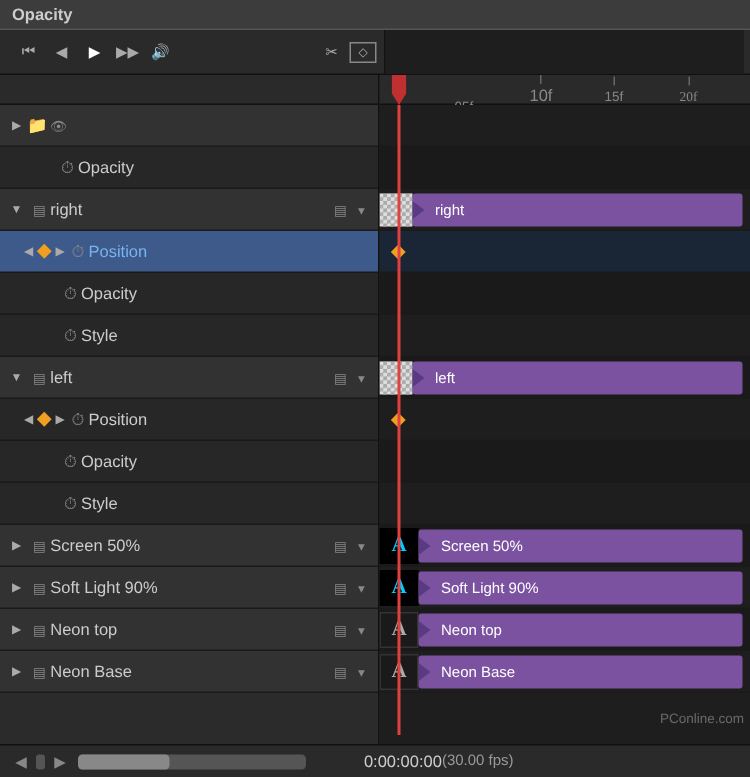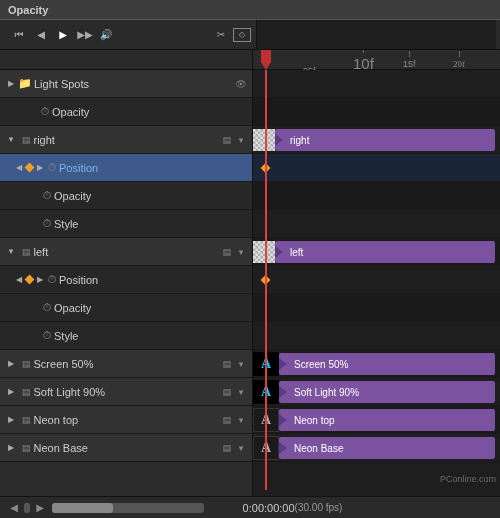--- a/index.html
+++ b/index.html
@@ -338,21 +338,20 @@
 
 <div class="main-container">
 
   <div class="layer-panel">
 
     <div class="left-ruler"></div>
 
     <div class="layer-row section-header" style="padding-left:4px;">
       <div class="layer-expand">▶</div>
       <div class="section-folder">📁</div>
-      <div class="layer-name" style="margin-left:2px;">Light Spots</div>
       <div class="layer-controls">
         <div class="layer-ctrl-btn">👁</div>
       </div>
     </div>
 
     <div class="layer-row sub-row">
       <div style="width:18px;"></div>
       <div class="layer-ctrl-btn" style="font-size:11px;">⏱</div>
       <div class="layer-name">Opacity</div>
     </div>
@@ -473,21 +472,21 @@
 
     <div class="ruler">
 
       <div style="position:absolute; left:8px; top:0; width:10px; height:20px; background:#c03030; clip-path:polygon(0 0,100% 0,100% 60%,50% 100%,0 60%); z-index:20;"></div>
       <div class="ruler-mark" style="left:50px;">
         <div class="ruler-line"></div>
         <span style="font-size:9px; color:#888;margin-top:15px;">05f</span>
       </div>
       <div class="ruler-mark" style="left:100px;">
         <div class="ruler-line"></div>
-        <span style="font-size:15px; color:#888;text-align:center;">10f</span>
+        <span style="font-size:11px; color:#888;text-align:center;">10f</span>
       </div>
       <div class="ruler-mark" style="left:150px;">
         <div class="ruler-line"></div>
         <span style="font-size:9px; color:#888;">15f</span>
       </div>
       <div class="ruler-mark" style="left:200px;font-family:Liberation Serif, serif;">
         <div class="ruler-line"></div>
         <span style="font-size:9px; color:#888;">20f</span>
       </div>
     </div>

